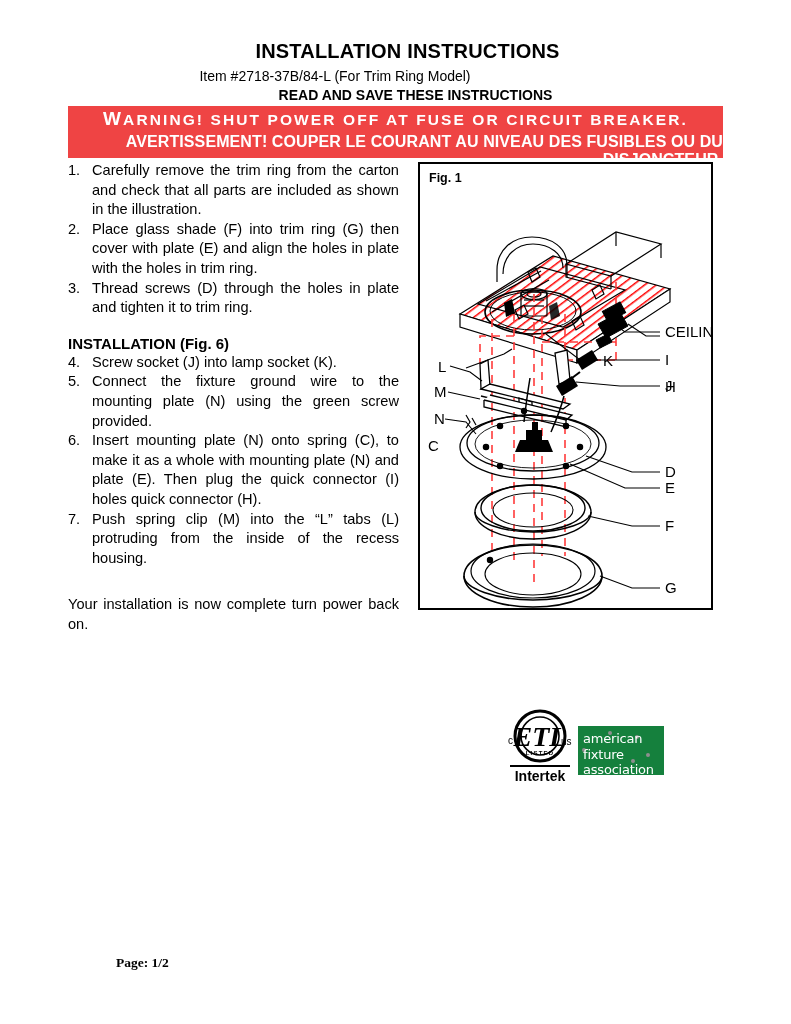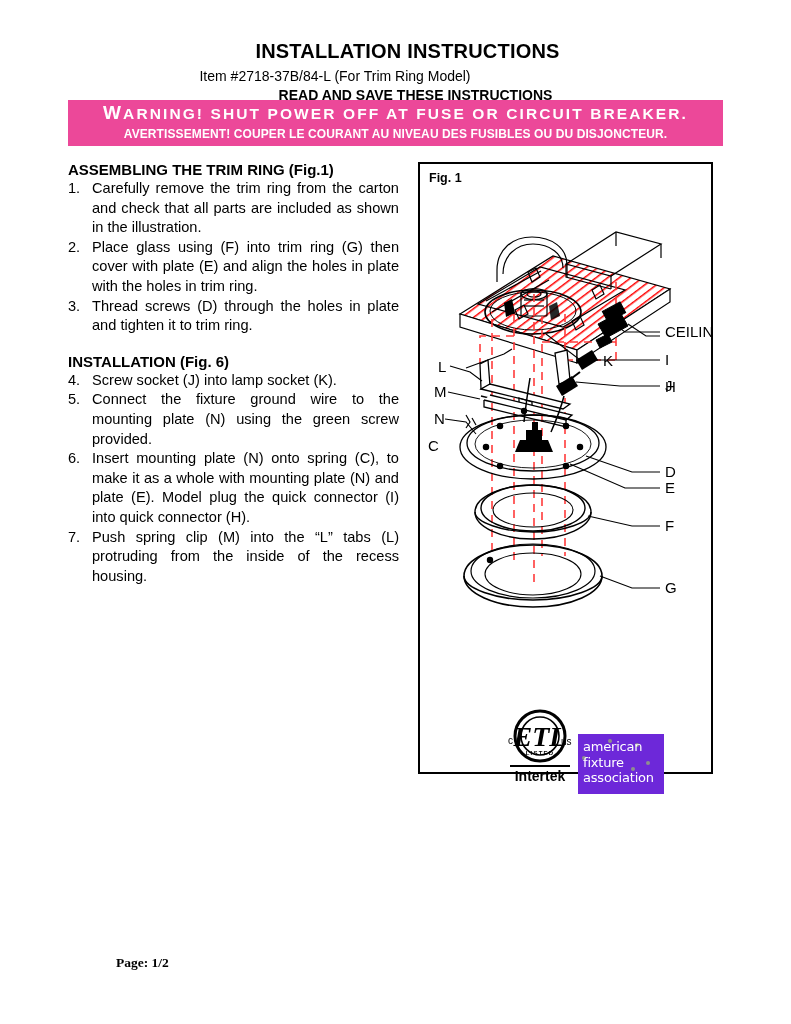--- a/index.html
+++ b/index.html
@@ -36,41 +36,41 @@
     left: 0; top: 87px; width: 791px;
     text-align: center;
     font-size: 14px;
     font-weight: bold;
     padding-left: 20px;
   }
 
   
   #warning-banner {
     position: absolute;
-    left: 68px; top: 100px;
-    width: 655px; height: 46px;
-    background: #ec4899;
+    left: 68px; top: 106px;
+    width: 655px; height: 52px;
+    background: #ef4444;
     color: #ffffff;
   }
   #warning-en {
     position: absolute;
     left: 0; top: 2px; width: 655px;
     text-align: center;
     font-size: 15.5px;
     font-weight: bold;
     letter-spacing: 2.1px;
   }
   #warning-en .cap {
     font-size: 19px;
   }
   #warning-fr {
     position: absolute;
     left: 0; top: 27px; width: 655px;
-    text-align: center;
-    font-size: 12px;
+    text-align: right;
+    font-size: 16px;
     font-weight: bold;
     letter-spacing: 0.1px;
   }
 
   
   #left-column {
     position: absolute;
     left: 68px; top: 161px;
     width: 331px;
   }
@@ -103,21 +103,21 @@
     text-justify: inter-word;
     margin: 0;
   }
   .para.bold { font-weight: bold; }
   .spacer-lg { height: 27px; }
 
   
   #figure-box {
     position: absolute;
     left: 418px; top: 162px;
-    width: 295px; height: 612px;
+    width: 295px; height: 448px;
     border: 2px solid #000000;
     background: #ffffff;
     box-sizing: border-box;
   }
   #figure-caption {
     position: absolute;
     left: 9px; top: 7px;
     font-size: 12.5px;
     font-weight: bold;
   }
@@ -132,23 +132,23 @@
     left: 502px; top: 706px;
     width: 170px; height: 80px;
   }
   #etl-mark {
     position: absolute;
     left: 0; top: 0;
     width: 76px; height: 80px;
   }
   #ala-logo {
     position: absolute;
-    left: 76px; top: 28px;
-    width: 86px; height: 60px;
-    background: #6d28d9;
+    left: 76px; top: 20px;
+    width: 86px; height: 49px;
+    background: #15803d;
     color: #ffffff;
     overflow: hidden;
   }
   .ala-line {
     position: absolute;
     left: 5px;
     font-size: 13px;
     letter-spacing: -0.2px;
     font-family: "DejaVu Sans", sans-serif;
   }
@@ -186,58 +186,58 @@
 
 <div id="warning-banner">
   <div id="warning-en">
     <span class="cap">W</span><span>ARNING! SHUT POWER OFF AT FUSE OR CIRCUIT BREAKER.</span>
   </div>
   <div id="warning-fr">AVERTISSEMENT! COUPER LE COURANT AU NIVEAU DES FUSIBLES OU DU DISJONCTEUR.</div>
 </div>
 
 <div id="left-column">
 
-  <div class="section-heading">ASSEMBLING THE TRIM RING (Fig.1)</div>
 
   <div class="step">
     <span class="num">1.</span>
     <span class="txt">Carefully remove the trim ring from the carton and check that all parts are included as shown in the illustration.</span>
   </div>
   <div class="step">
     <span class="num">2.</span>
-    <span class="txt">Place glass using (F) into trim ring (G) then cover with plate (E) and align the holes in plate with the holes in trim ring.</span>
+    <span class="txt">Place glass shade (F) into trim ring (G) then cover with plate (E) and align the holes in plate with the holes in trim ring.</span>
   </div>
   <div class="step">
     <span class="num">3.</span>
     <span class="txt">Thread screws (D) through the holes in plate and tighten it to trim ring.</span>
   </div>
 
   <div class="gap-block"></div>
 
   <div class="section-heading">INSTALLATION (Fig. 6)</div>
 
   <div class="step">
     <span class="num">4.</span>
     <span class="txt">Screw socket (J) into lamp socket (K).</span>
   </div>
   <div class="step">
     <span class="num">5.</span>
     <span class="txt">Connect the fixture ground wire to the mounting plate (N) using the green screw provided.</span>
   </div>
   <div class="step">
     <span class="num">6.</span>
-    <span class="txt">Insert mounting plate (N) onto spring (C), to make it as a whole with mounting plate (N) and plate (E). Model plug the quick connector (I) into quick connector (H).</span>
+    <span class="txt">Insert mounting plate (N) onto spring (C), to make it as a whole with mounting plate (N) and plate (E). Then plug the quick connector (I) holes quick connector (H).</span>
   </div>
   <div class="step">
     <span class="num">7.</span>
     <span class="txt">Push spring clip (M) into the “L” tabs (L) protruding from the inside of the recess housing.</span>
   </div>
 
   <div class="spacer-lg"></div>
 
+  <div class="para">Your installation is now complete turn power back on.</div>
 
   <div class="spacer-lg"></div>
 
 </div>
 
 <div id="figure-box">
   <div id="figure-caption">Fig. 1</div>
 
   <svg id="figure-svg" width="291" height="476" viewBox="0 0 291 476">
     <defs>

